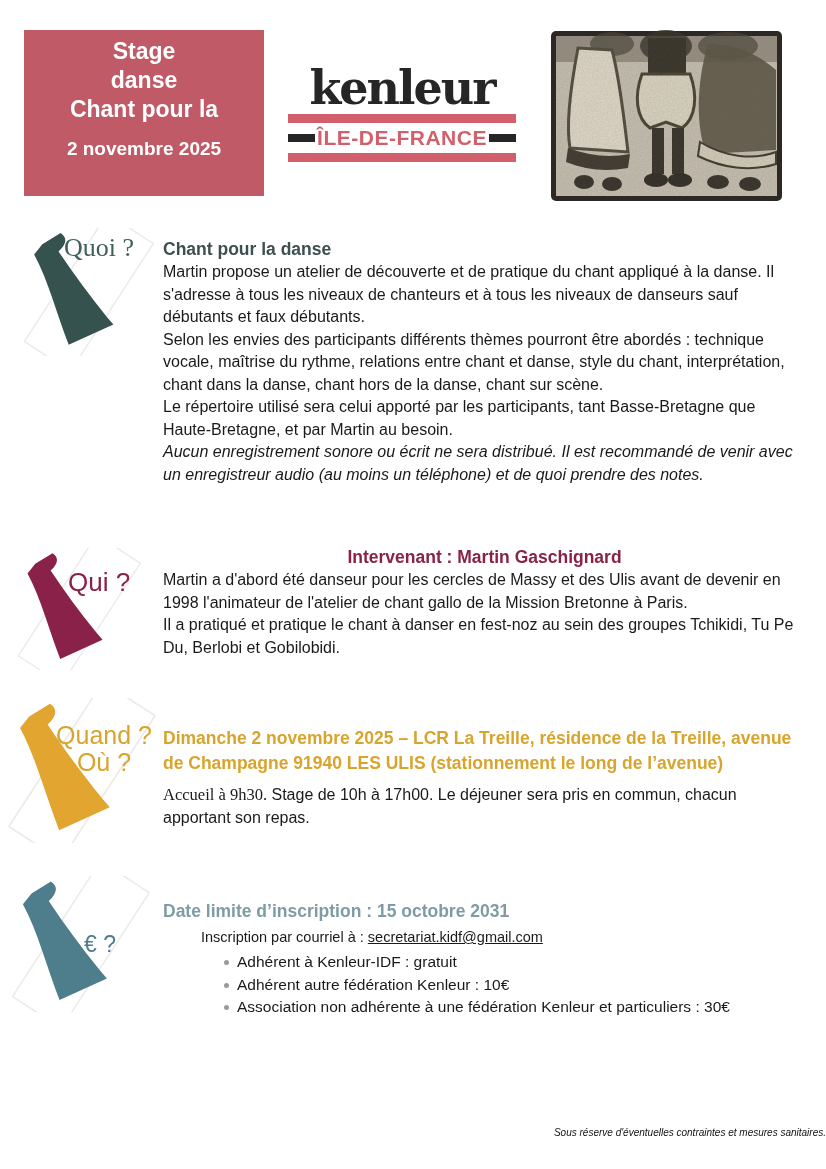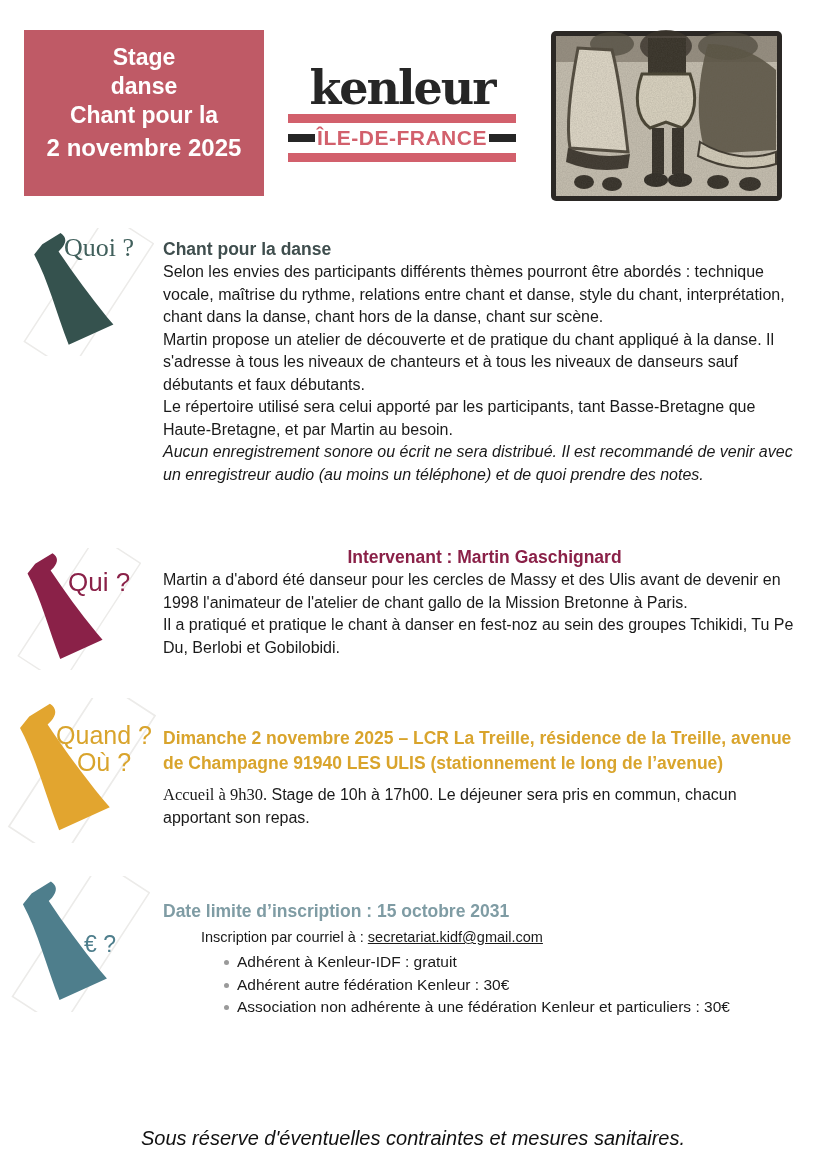--- a/index.html
+++ b/index.html
@@ -6,24 +6,24 @@
   html,body { background:#ffffff; }
   body {
     width:826px; height:1169px; position:relative; overflow:hidden;
     font-family:"Liberation Sans", sans-serif; color:var(--text,#1a1a1a);
   }
 
   
   .banner {
     position:absolute; left:24px; top:30px; width:240px; height:166px;
     background:var(--banner-bg,#bf5a66); color:#ffffff; text-align:center;
-    font-weight:bold; padding-top:13px;
+    font-weight:bold; padding-top:7px;
   }
   .banner .t-line { font-size:23px; line-height:29px; }
-  .banner .d-line { font-size:24px; line-height:30px; margin-top:3px; }
+  .banner .d-line { font-size:19px; line-height:30px; margin-top:10px; }
 
   .logo { position:absolute; left:288px; top:63px; width:228px; text-align:center; }
   .logo-name {
     font-family:"DejaVu Serif", serif; font-weight:bold; font-size:46px;
     line-height:50px; letter-spacing:-2px; color:var(--logo-ink,#262626);
   }
   .logo-bar { height:9px; background:var(--logo-accent,#d2606c); }
   .logo-bar.top { margin-top:1px; }
   .logo-region-row { display:flex; align-items:center; margin:3px 0; }
   .logo-dash { flex:0 0 27px; height:8px; background:var(--logo-ink,#262626); }
@@ -74,22 +74,22 @@
   .inscription { font-size:14.5px; line-height:19px; padding-left:38px; margin-top:5px; }
   .email-link { text-decoration:underline; color:inherit; cursor:pointer; }
   .price-list { list-style:none; margin-top:4px; padding-left:74px; }
   .price-list li { font-size:15.5px; line-height:22.5px; position:relative; }
   .price-list li::before {
     content:""; position:absolute; left:-13px; top:9px; width:5px; height:5px;
     border-radius:50%; background:var(--bullet,#9a9a9a);
   }
 
   .footer {
-    position:absolute; left:0; top:1127px; width:826px; text-align:center;
-    font-style:italic; font-size:20px; color:#111111;
+    position:absolute; left:0; top:1127px; width:826px; text-align:right;
+    font-style:italic; font-size:10px; color:#111111;
   }
 </style>
 </head>
 <body>
 
 <div class="banner">
   <div class="t-line">Stage</div>
   <div class="t-line">danse</div>
   <div class="t-line">Chant pour la</div>
   <div class="d-line">2 novembre 2025</div>
@@ -147,22 +147,22 @@
   <div class="icon-wrap">
     <svg width="132" height="128" viewBox="0 0 130 126">
       <rect x="39" y="-12" width="54" height="150" transform="rotate(33 65 63)" fill="#ffffff" stroke="#ecebe9" stroke-width="1.5"></rect>
       <path class="ribbon-path" d="M20 16 L38 5 C44 9 44 14 39 20 L36 23 C50 44 66 66 84 88 L90 95 L46 115 C34 84 26 52 12 26 Z"></path>
     </svg>
     <span class="icon-label">Quoi ?</span>
   </div>
   <div class="content">
     <div class="heading">Chant pour la danse</div>
     <div class="body">
+      <p>Martin propose un atelier de découverte et de pratique du chant appliqué à la danse. Il s'adresse à tous les niveaux de chanteurs et à tous les niveaux de danseurs sauf débutants et faux débutants.</p>
       <p>Selon les envies des participants différents thèmes pourront être abordés : technique vocale, maîtrise du rythme, relations entre chant et danse, style du chant, interprétation, chant dans la danse, chant hors de la danse, chant sur scène.</p>
-      <p>Martin propose un atelier de découverte et de pratique du chant appliqué à la danse. Il s'adresse à tous les niveaux de chanteurs et à tous les niveaux de danseurs sauf débutants et faux débutants.</p>
       <p>Le répertoire utilisé sera celui apporté par les participants, tant Basse-Bretagne que Haute-Bretagne, et par Martin au besoin.</p>
       <p class="italic">Aucun enregistrement sonore ou écrit ne sera distribué. Il est recommandé de venir avec un enregistreur audio (au moins un téléphone) et de quoi prendre des notes.</p>
     </div>
   </div>
 </div>
 
 <div class="section s-qui">
   <div class="icon-wrap">
     <svg width="125" height="122" viewBox="0 0 130 126">
       <rect x="39" y="-12" width="54" height="150" transform="rotate(33 65 63)" fill="#ffffff" stroke="#ecebe9" stroke-width="1.5"></rect>
@@ -203,19 +203,19 @@
     </svg>
     <span class="icon-label">€ ?</span>
   </div>
   <div class="content">
     <div class="heading">Date limite d’inscription : 15 octobre 2031</div>
     <div class="inscription">
       <span>Inscription par courriel à : </span><a class="email-link">secretariat.kidf@gmail.com</a>
     </div>
     <ul class="price-list">
       <li>Adhérent à Kenleur-IDF : gratuit</li>
-      <li>Adhérent autre fédération Kenleur : 30€</li>
+      <li>Adhérent autre fédération Kenleur : 10€</li>
       <li>Association non adhérente à une fédération Kenleur et particuliers : 30€</li>
     </ul>
   </div>
 </div>
 
 <div class="footer">Sous réserve d'éventuelles contraintes et mesures sanitaires.</div>
 
 </body></html>

